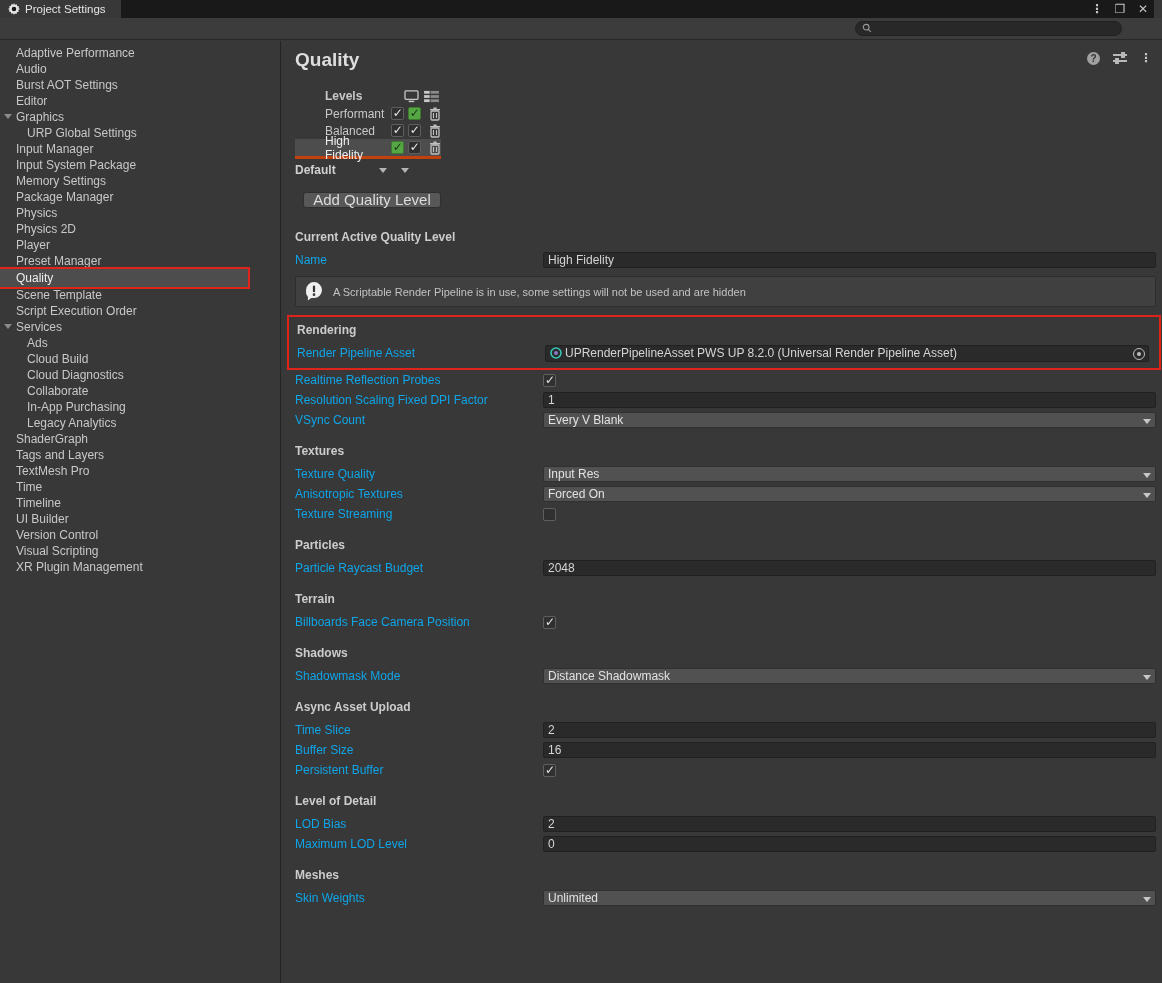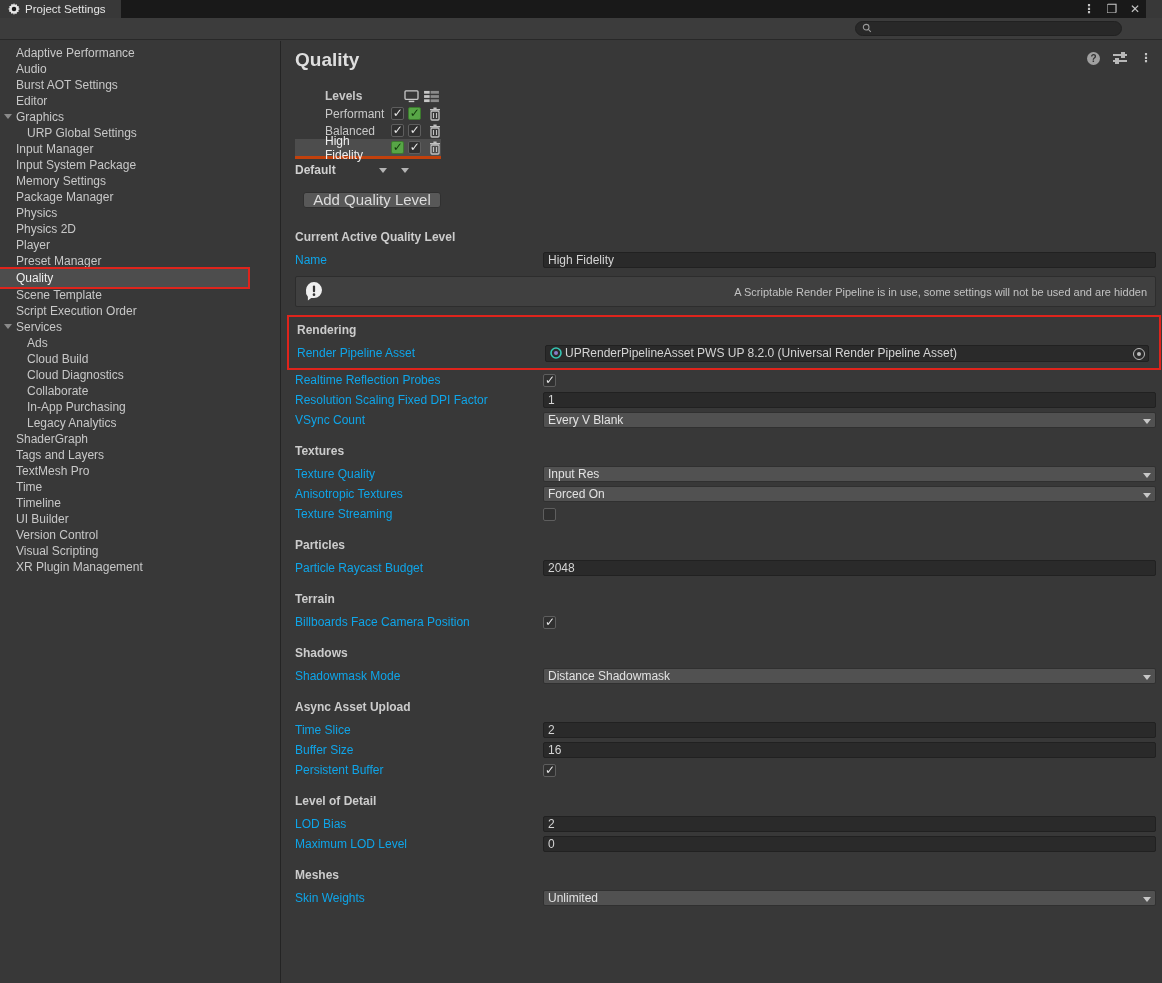--- a/index.html
+++ b/index.html
@@ -4,21 +4,21 @@
 <style>
   * { margin:0; padding:0; box-sizing:border-box; }
   html,body { width:1162px; height:983px; overflow:hidden; }
   body {
     font-family:"Liberation Sans","DejaVu Sans",sans-serif;
     font-size:12px; color:#c8c8c8; background:#383838;
     position:relative;
   }
 
   
-  .titlebar { position:absolute; top:0; left:0; right:16px; height:18px; background:#191919; }
+  .titlebar { position:absolute; top:0; left:0; right:8px; height:18px; background:#191919; }
   .tab {
     position:absolute; top:0; left:0; height:18px; width:121px;
     background:#383838; display:flex; align-items:center; gap:5px; padding:0 8px;
     color:#e4e4e4; font-size:11.5px;
   }
   .gear-glyph { width:12px; height:12px; display:inline-block; }
   .win-icons { position:absolute; right:4px; top:0; height:18px; display:flex; align-items:center; gap:9px; color:#c4c4c4; }
   .win-icons .wi { width:14px; text-align:center; font-size:12px; cursor:default; }
   .kebab { letter-spacing:0; font-weight:bold; }
 
@@ -130,21 +130,21 @@
   .picker {
     position:absolute; right:3px; top:2px; width:12px; height:12px; border:1px solid #bdbdbd;
     border-radius:50%;
   }
   .picker::after { content:""; position:absolute; left:3px; top:3px; width:4px; height:4px; border-radius:50%; background:#bdbdbd; }
 
   
   .cur-hd { font-weight:bold; color:#cccccc; height:16px; margin:22px 0 4px 2px; }
   .notice {
     margin:6px 6px 0 2px; height:31px; background:#404040; border:1px solid #2d2d2d; border-radius:2px;
-    display:flex; align-items:center; gap:9px; padding:0 8px; color:#c2c2c2; font-size:11px;justify-content:space-between;
+    display:flex; align-items:center; gap:9px; padding:0 8px; color:#c2c2c2; font-size:11px;
   }
   .red-outline {
     border:2px solid #df241c; margin:8px 1px 0 -6px; padding:0 4px 5px 6px;
   }
   .red-outline .sec-hd { margin-top:6px; }
 </style>
 </head>
 <body>
 
 <div class="titlebar">

